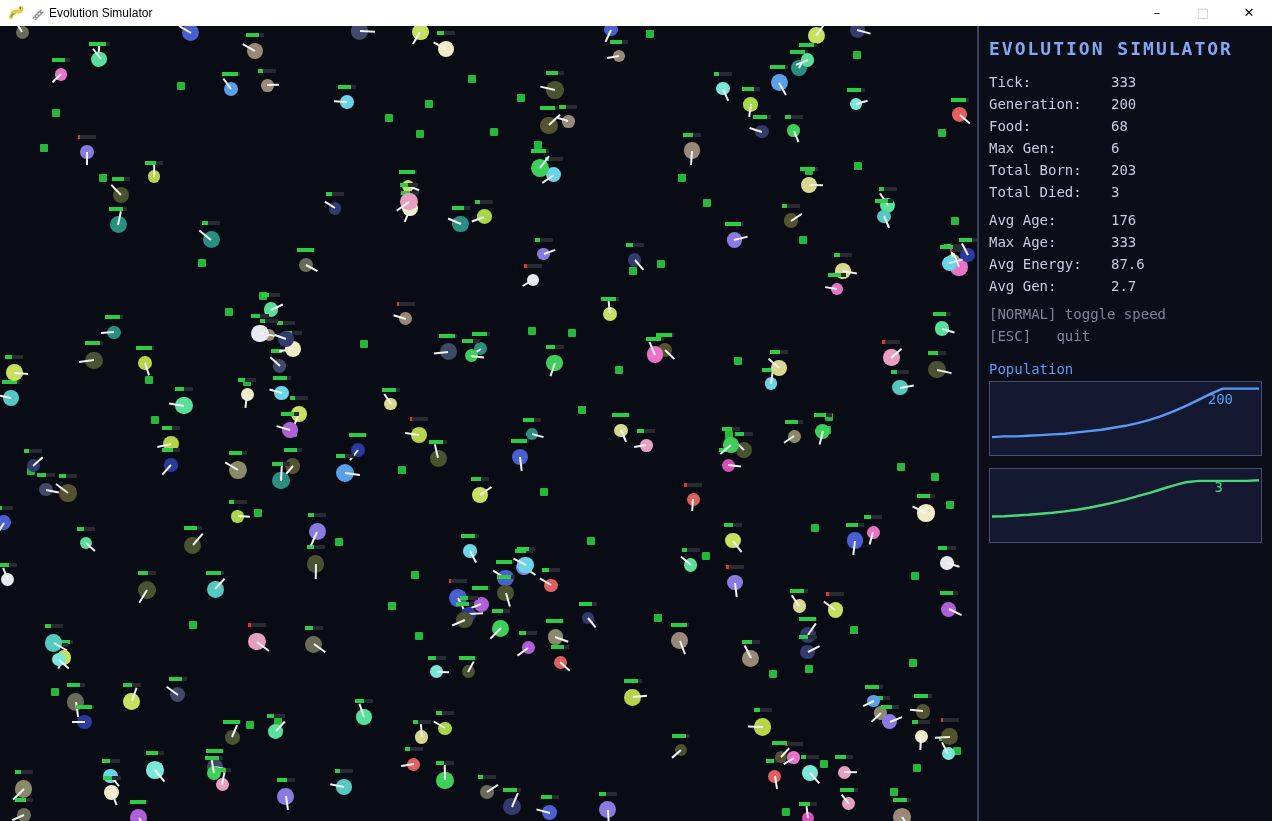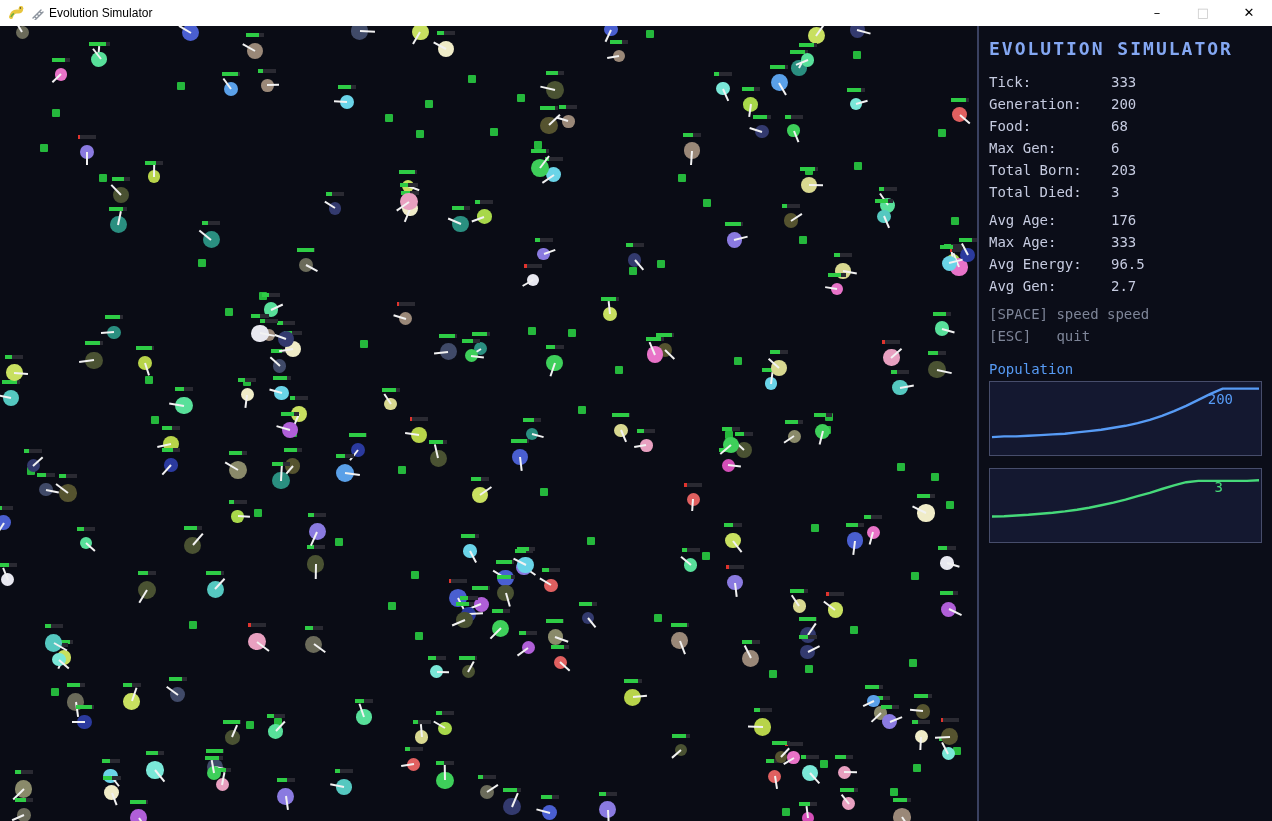--- a/index.html
+++ b/index.html
@@ -1546,25 +1546,25 @@
           <div class="stat-row"><span class="stat-label">Tick:</span><span class="stat-value">333</span></div>
           <div class="stat-row"><span class="stat-label">Generation:</span><span class="stat-value">200</span></div>
           <div class="stat-row"><span class="stat-label">Food:</span><span class="stat-value">68</span></div>
           <div class="stat-row"><span class="stat-label">Max Gen:</span><span class="stat-value">6</span></div>
           <div class="stat-row"><span class="stat-label">Total Born:</span><span class="stat-value">203</span></div>
           <div class="stat-row"><span class="stat-label">Total Died:</span><span class="stat-value">3</span></div>
         </div>
       <div class="stats-group" id="stats-secondary">
           <div class="stat-row"><span class="stat-label">Avg Age:</span><span class="stat-value">176</span></div>
           <div class="stat-row"><span class="stat-label">Max Age:</span><span class="stat-value">333</span></div>
-          <div class="stat-row"><span class="stat-label">Avg Energy:</span><span class="stat-value">96.5</span></div>
+          <div class="stat-row"><span class="stat-label">Avg Energy:</span><span class="stat-value">87.6</span></div>
           <div class="stat-row"><span class="stat-label">Avg Gen:</span><span class="stat-value">2.7</span></div>
         </div>
 
-      <div class="keybind">[SPACE] speed speed</div>
+      <div class="keybind">[NORMAL] toggle speed</div>
       <div class="keybind">[ESC]   quit</div>
 
       <div class="chart-section">
         <span class="chart-title" style="color: rgb(87, 155, 245);">Population</span>
         <div class="chart-box">
             <svg viewBox="0 0 273 73" preserveAspectRatio="none">
               <polyline points="2.0,55.1 14.2,54.4 26.5,54.4 38.7,53.8 50.9,53.1 63.1,52.4 75.4,51.8 87.6,50.4 99.8,49.1 112.0,47.8 124.3,45.8 136.5,43.8 148.7,41.1 161.0,37.8 173.2,33.8 185.4,29.2 197.6,23.9 209.9,17.9 222.1,11.9 234.3,6.6 246.5,6.6 258.8,6.6 271.0,6.6" fill="none" stroke="#579bf5" stroke-width="2.4" vector-effect="non-scaling-stroke"></polyline>
             </svg>
           <span class="chart-value" style="color: rgb(87, 155, 245); top: 9px; right: 28px;">200</span>
         </div>

